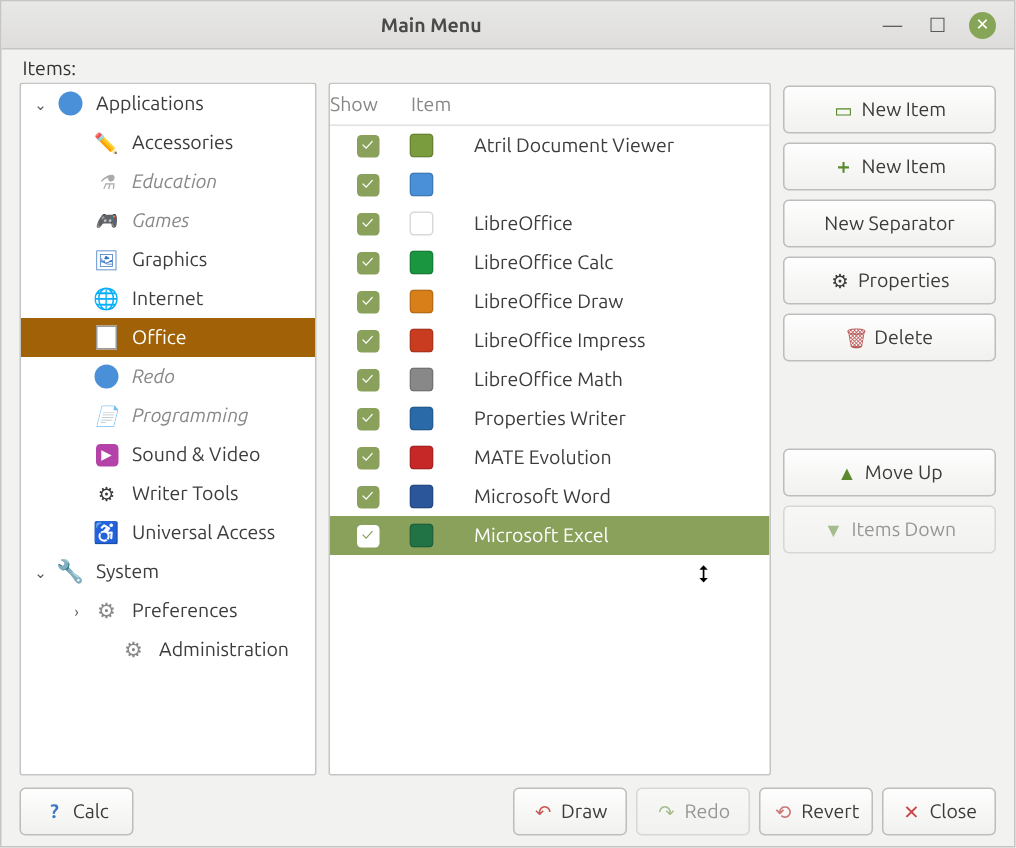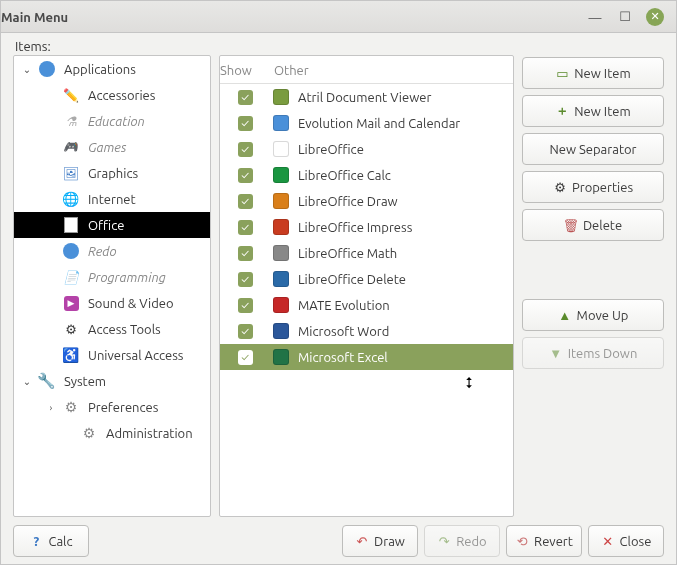--- a/index.html
+++ b/index.html
@@ -1,47 +1,47 @@
 <!DOCTYPE html>
 <html><head>
 <meta charset="utf-8">
 <style>
 * { box-sizing: border-box; margin: 0; padding: 0; font-family: "Ubuntu", "Cantarell", sans-serif; font-size: 13px; }
 body { width: 677px; height: 565px; background: #f2f2f0; color: #3c3c3c; overflow: hidden; display: flex; flex-direction: column; border: 1px solid #c5c5c5; }
 .titlebar { height: 32px; background: linear-gradient(#e8e8e6, #dedddb); display: flex; align-items: center; border-bottom: 1px solid #c5c5c5; position: relative; }
-.titlebar .title { flex: 1; font-weight: 600; color: #4a4a4a; }
+.titlebar .title { flex: 1; text-align: center; font-weight: 600; color: #4a4a4a; }
 .titlebar .win-controls { display: flex; gap: 12px; padding: 0 12px; }
 .win-btn { width: 18px; height: 18px; display: flex; align-items: center; justify-content: center; color: #5a5a5a; cursor: pointer; }
 .win-btn.close { background: #87a556; border-radius: 50%; color: #fff; font-size: 11px; }
 .labels-row { display: flex; padding: 6px 14px 2px 14px; gap: 0; }
 .labels-row .lbl-menus { width: 194px; color: #333; }
 .labels-row .lbl-items { flex: 1; color: #333; }
 .content { flex: 1; display: flex; padding: 0 12px 4px 12px; gap: 8px; overflow: hidden; }
 .panel { background: #fff; border: 1px solid #c5c5c5; border-radius: 2px; overflow: auto; }
 .menus-panel { width: 198px; height: 462px; }
 .items-panel { flex: 1; height: 462px; }
 .side-buttons { width: 142px; display: flex; flex-direction: column; gap: 6px; padding-top: 2px; }
 .btn { height: 32px; background: linear-gradient(#fefefe, #f1f1ef); border: 1px solid #bdbdbb; border-radius: 4px; display: flex; align-items: center; justify-content: center; gap: 5px; cursor: pointer; color: #3c3c3c; white-space: nowrap; padding: 0 6px; }
 .btn.disabled { opacity: 0.5; cursor: default; }
 .btn .ic { width: 14px; height: 14px; display: flex; align-items: center; justify-content: center; }
 .tree-row { display: flex; align-items: center; height: 26px; padding-left: 6px; gap: 4px; white-space: nowrap; }
 .tree-row .expander { width: 14px; text-align: center; color: #555; font-size: 10px; }
 .tree-row .ico { width: 18px; height: 18px; display: flex; align-items: center; justify-content: center; margin-right: 4px; }
 .tree-row.indent1 { padding-left: 30px; }
 .tree-row.indent2 { padding-left: 48px; }
-.tree-row.selected { background: #000000; color: #fff; }
+.tree-row.selected { background: #a16207; color: #fff; }
 .tree-row.italic { font-style: italic; color: #888; }
 .items-header { display: flex; height: 28px; align-items: center; border-bottom: 1px solid #e0e0df; color: #888; }
 .items-header .col-show { width: 50px; }
 .items-header .col-item { flex: 1; padding-left: 4px; }
 .item-row { display: flex; align-items: center; height: 26px; }
 .item-row.selected { background: #8aa15c; color: #fff; }
 .item-row .chk { width: 50px; display: flex; justify-content: center; }
 .item-row .ico { width: 22px; height: 20px; display: flex; align-items: center; justify-content: center; }
-.item-row .name { padding-left: 6px; }
+.item-row .name { padding-left: 6px; margin-left: 18px; }
 .checkbox { width: 15px; height: 15px; border-radius: 3px; background: #8aa15c; display: flex; align-items: center; justify-content: center; color: #fff; font-size: 11px; }
 .item-row.selected .checkbox { background: #fff; color: #8aa15c; }
 .footer { height: 46px; display: flex; align-items: center; padding: 0 12px; gap: 6px; }
 .footer .spacer { flex: 1; }
 .footer .btn { min-width: 76px; }
 .cursor { position: absolute; pointer-events: none; font-size: 15px; color: #000; }
 .icon-circle { border-radius: 50%; width: 16px; height: 16px; }
 .movegap { height: 46px; }
 </style>
 </head>
@@ -130,21 +130,21 @@
         <span class="ico">
           <span style="background:#b442a8;width:15px;height:15px;border-radius:3px;color:#fff;font-size:9px;display:flex;align-items:center;justify-content:center">▶</span>
         </span>
         <span>Sound &amp; Video</span>
       </div>
       <div class="tree-row indent1">
         <span class="expander"></span>
         <span class="ico">
           <span style="font-size:13px">⚙</span>
         </span>
-        <span>Access Tools</span>
+        <span>Writer Tools</span>
       </div>
       <div class="tree-row indent1">
         <span class="expander"></span>
         <span class="ico">
           <span style="color:#3b78c4;font-size:14px">♿</span>
         </span>
         <span>Universal Access</span>
       </div>
       <div class="tree-row">
         <span class="expander">⌄</span>
@@ -164,40 +164,39 @@
         <span class="expander"></span>
         <span class="ico">
           <span style="color:#888;font-size:14px">⚙</span>
         </span>
         <span>Administration</span>
       </div>
     </div>
   <div class="panel items-panel">
     <div class="items-header">
       <span class="col-show">Show</span>
-      <span class="col-item">Other</span>
+      <span class="col-item">Item</span>
     </div>
     <div id="items-body">
         <div class="item-row">
           <span class="chk">
             <span class="checkbox">✓</span>
           </span>
           <span class="ico">
             <span style="width:16px;height:16px;border-radius:3px;background:#7a9c3f;border:1px solid rgba(0,0,0,0.15);display:inline-block"></span>
           </span>
           <span class="name">Atril Document Viewer</span>
         </div>
         <div class="item-row">
           <span class="chk">
             <span class="checkbox">✓</span>
           </span>
           <span class="ico">
             <span style="width:16px;height:16px;border-radius:3px;background:#4a90d9;border:1px solid rgba(0,0,0,0.15);display:inline-block"></span>
           </span>
-          <span class="name">Evolution Mail and Calendar</span>
         </div>
         <div class="item-row">
           <span class="chk">
             <span class="checkbox">✓</span>
           </span>
           <span class="ico">
             <span style="width:16px;height:16px;border-radius:3px;background:#ffffff;border:1px solid rgba(0,0,0,0.15);display:inline-block"></span>
           </span>
           <span class="name">LibreOffice</span>
         </div>
@@ -237,21 +236,21 @@
           </span>
           <span class="name">LibreOffice Math</span>
         </div>
         <div class="item-row">
           <span class="chk">
             <span class="checkbox">✓</span>
           </span>
           <span class="ico">
             <span style="width:16px;height:16px;border-radius:3px;background:#2a6aa8;border:1px solid rgba(0,0,0,0.15);display:inline-block"></span>
           </span>
-          <span class="name">LibreOffice Delete</span>
+          <span class="name">Properties Writer</span>
         </div>
         <div class="item-row">
           <span class="chk">
             <span class="checkbox">✓</span>
           </span>
           <span class="ico">
             <span style="width:16px;height:16px;border-radius:3px;background:#c62828;border:1px solid rgba(0,0,0,0.15);display:inline-block"></span>
           </span>
           <span class="name">MATE Evolution</span>
         </div>

